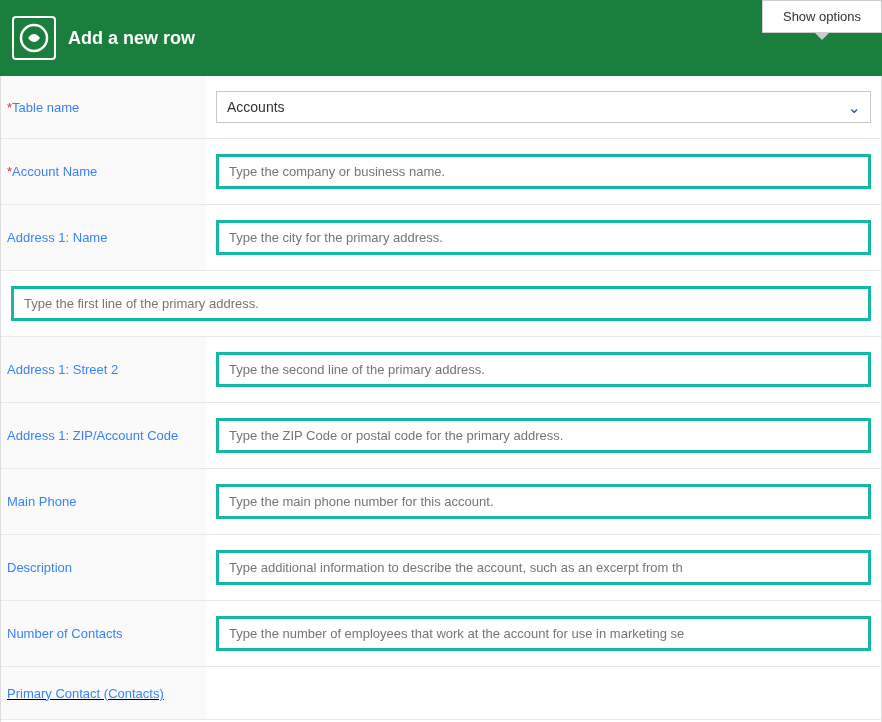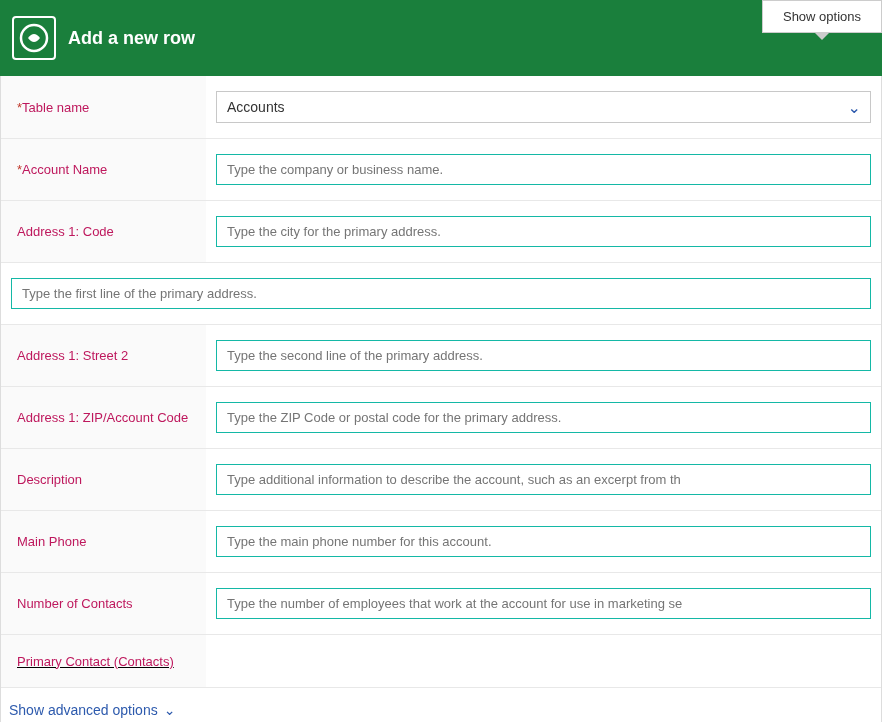--- a/index.html
+++ b/index.html
@@ -90,43 +90,43 @@
     }
 
     .form-row:last-of-type {
       border-bottom: none;
       text-decoration: underline;
     }
 
     .field-label {
       width: 205px;
       min-width: 205px;
-      padding: 12px 16px;
-      color: #be185d;
+      padding: 12px 6px;
+      color: #3b82f6;
       font-size: 13px;
       display: flex;
       align-items: center;
       background: #fafafa;
     }
 
     .field-label.required::before {
       content: '* ';
       color: #c0392b;
     }
 
     .field-input-wrap {
       flex: 1;
       padding: 15px 10px;
       display: flex;
       align-items: flex-end;
     }
 
     .field-input {
       width: 100%;
-      border: 1px solid #14b8a6;
+      border: 3px solid #14b8a6;
       padding: 7px 10px;
       font-size: 13px;
       color: #666;
       outline: none;
       font-family: 'Segoe UI', sans-serif;
     }
 
     .select-wrap {
       position: relative;
       width: 100%;
@@ -199,21 +199,21 @@
   </div>
 
   <div id="fields-container">
       <div class="form-row">
         <div class="field-label required">Account Name</div>
         <div class="field-input-wrap">
           <input type="text" class="field-input" placeholder="Type the company or business name." style="">
         </div>
       </div>
       <div class="form-row">
-        <div class="field-label">Address 1: Code</div>
+        <div class="field-label">Address 1: Name</div>
         <div class="field-input-wrap">
           <input type="text" class="field-input" placeholder="Type the city for the primary address." style="">
         </div>
       </div>
       <div class="form-row">
         <div class="field-input-wrap">
           <input type="text" class="field-input" placeholder="Type the first line of the primary address." style="">
         </div>
       </div>
       <div class="form-row">
@@ -222,29 +222,29 @@
           <input type="text" class="field-input" placeholder="Type the second line of the primary address." style="">
         </div>
       </div>
       <div class="form-row">
         <div class="field-label">Address 1: ZIP/Account Code</div>
         <div class="field-input-wrap">
           <input type="text" class="field-input" placeholder="Type the ZIP Code or postal code for the primary address." style="">
         </div>
       </div>
       <div class="form-row">
+        <div class="field-label">Main Phone</div>
+        <div class="field-input-wrap">
+          <input type="text" class="field-input" placeholder="Type the main phone number for this account." style="">
+        </div>
+      </div>
+      <div class="form-row">
         <div class="field-label">Description</div>
         <div class="field-input-wrap">
           <input type="text" class="field-input" placeholder="Type additional information to describe the account, such as an excerpt from th" style="">
-        </div>
-      </div>
-      <div class="form-row">
-        <div class="field-label">Main Phone</div>
-        <div class="field-input-wrap">
-          <input type="text" class="field-input" placeholder="Type the main phone number for this account." style="">
         </div>
       </div>
       <div class="form-row">
         <div class="field-label">Number of Contacts</div>
         <div class="field-input-wrap">
           <input type="text" class="field-input" placeholder="Type the number of employees that work at the account for use in marketing se" style="">
         </div>
       </div>
       <div class="form-row">
         <div class="field-label">Primary Contact (Contacts)</div>

